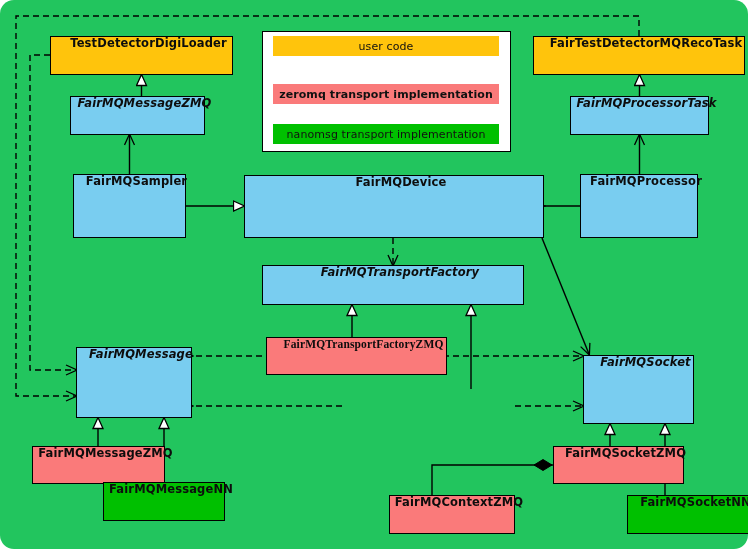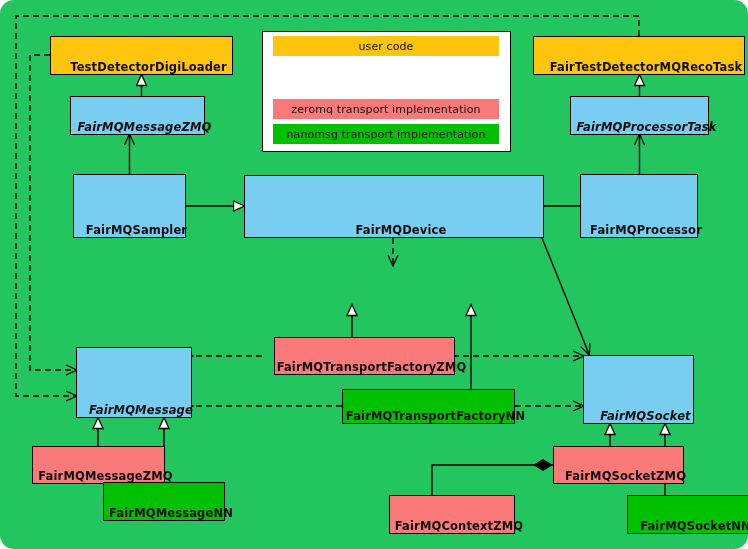--- a/index.html
+++ b/index.html
@@ -9,21 +9,21 @@
     background:#22c55e;
     font-family:"DejaVu Sans","Liberation Sans",sans-serif;
     overflow:hidden;
     border-radius:14px;
   }
   svg#wires{position:absolute;left:0;top:0;width:748px;height:549px;}
   .node{
     position:absolute;
     box-sizing:border-box;
     border:1.4px solid #000000;
-    display:flex;align-items:flex-end;justify-content:center;
+    display:flex;align-items:flex-start;justify-content:center;
     text-align:center;
     font-size:11.5px;
     font-weight:bold;
     color:#0d0d0d;
     letter-spacing:0.15px;
     line-height:1.15;
     z-index:3;
     padding-left:14px;
   }
   .node.abstract{font-style:italic;}
@@ -112,21 +112,21 @@
 
       <path d="M432,495 L432,465 L553,465" marker-end="url(#blackDiamond)"></path>
     </g>
   </svg>
 
   <div class="legend-box" style="left:262px;top:31px;width:249px;height:121px;"></div>
 
   <div class="legend-row" style="left:273px;top:36px;width:226px;height:20px;background:#FFC40C;">
     <span>user code</span>
   </div>
-  <div class="legend-row" style="left:273px;top:99px;width:226px;height:20px;background:#FA7A7A;">
+  <div class="legend-row" style="left:273px;top:84px;width:226px;height:20px;background:#FA7A7A;font-weight:bold;">
     <span>zeromq transport implementation</span>
   </div>
   <div class="legend-row" style="left:273px;top:124px;width:226px;height:20px;background:#00C000;">
     <span>nanomsg transport implementation</span>
   </div>
 
   <div class="node" style="left:50px;top:36px;width:183px;height:39px;background:#FFC40C;">
     <span>TestDetectorDigiLoader</span>
   </div>
 
@@ -147,28 +147,28 @@
   </div>
 
   <div class="node abstract" style="left:570px;top:96px;width:139px;height:39px;background:#79CDF0;">
     <span>FairMQProcessorTask</span>
   </div>
 
   <div class="node" style="left:533px;top:36px;width:212px;height:39px;background:#FFC40C;">
     <span>FairTestDetectorMQRecoTask</span>
   </div>
 
+  <div class="node abstract" style="left:262px;top:265px;width:262px;height:40px;background:#79CDF0;">
+    <span>FairMQTransportFactory</span>
+  </div>
 
-  <div class="node" style="left:274px;top:337px;width:181px;height:38px;background:#FA7A7A;">
+  <div class="node" style="left:266px;top:337px;width:181px;height:38px;background:#FA7A7A;font-family:Liberation Serif, serif;">
     <span>FairMQTransportFactoryZMQ</span>
   </div>
 
-  <div class="node" style="left:342px;top:389px;width:173px;height:35px;background:#00C000;">
-    <span>FairMQTransportFactoryNN</span>
-  </div>
 
   <div class="node abstract" style="left:76px;top:347px;width:116px;height:71px;background:#79CDF0;">
     <span>FairMQMessage</span>
   </div>
 
   <div class="node abstract" style="left:583px;top:355px;width:111px;height:69px;background:#79CDF0;">
     <span>FairMQSocket</span>
   </div>
 
   <div class="node" style="left:32px;top:446px;width:133px;height:38px;background:#FA7A7A;">

